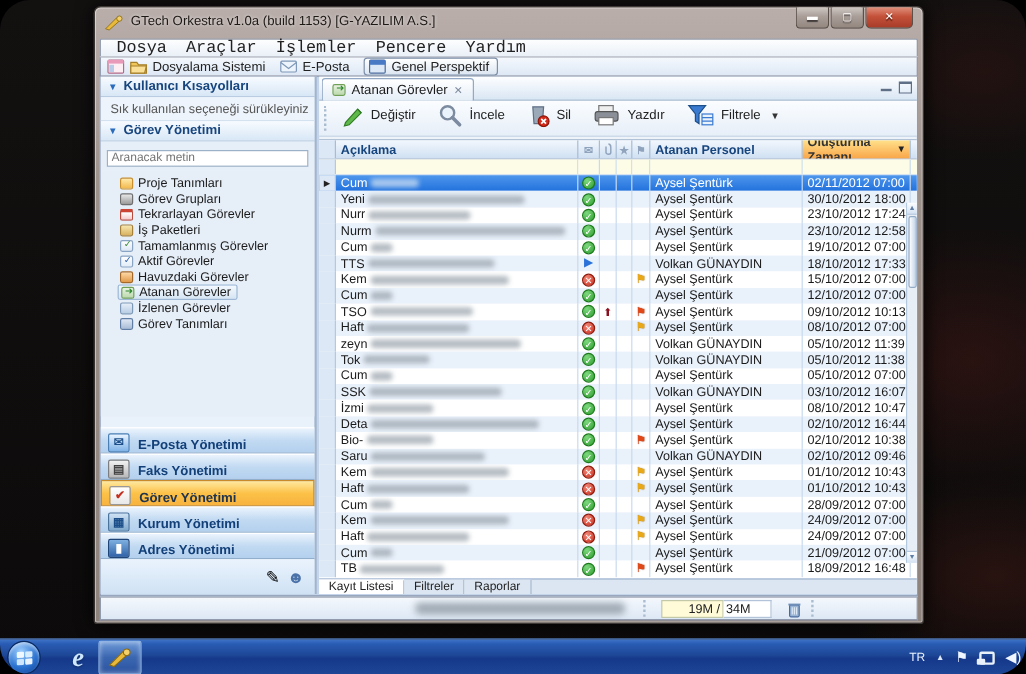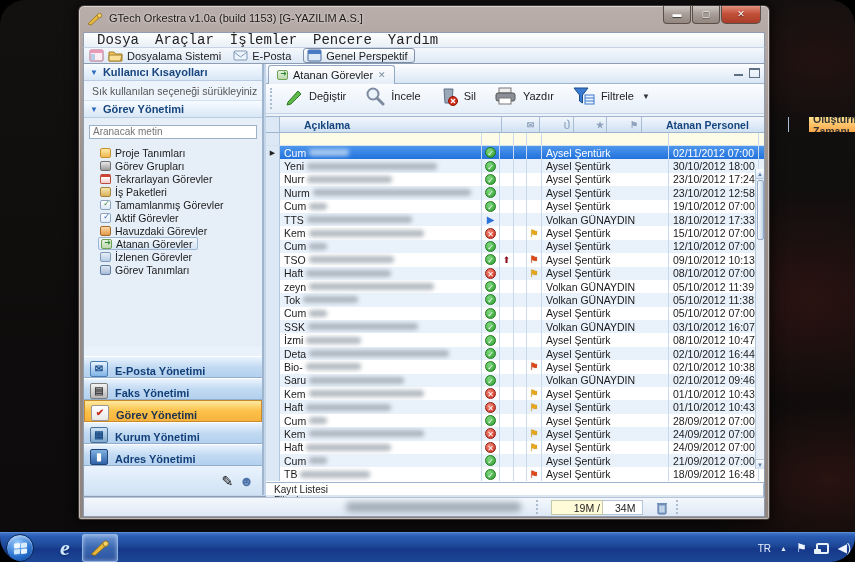--- a/index.html
+++ b/index.html
@@ -125,21 +125,21 @@
 
   .main-toolbar { height:30px; display:flex; align-items:flex-start; gap:10px; padding-left:14px; background:linear-gradient(#fbfdff,#e6eef8); border-bottom:1px solid #c5d4e6; position:relative; }
   .main-toolbar::before { content:""; position:absolute; left:4px; top:4px; bottom:4px; width:3px; border-left:2px dotted #aabccf; }
   .tbtn { display:flex; align-items:center; gap:5px; font-size:11px; color:#222; padding:2px 4px; }
   .tbtn svg { display:block; }
   .dd-arrow { font-size:8px; color:#333; margin-left:3px; }
 
   
   .grid { position:absolute; left:0; top:52px; right:0; bottom:13px; background:#fff; border-top:1px solid #9fb4cd; }
   .gcell { border-right:1px solid #c9daee; height:100%; flex:none; display:flex; align-items:center; overflow:hidden; }
-  .ghead { display:flex; height:16px; background:linear-gradient(#f2f7fd,#cfe0f2); border-bottom:1px solid #9fb4cd; font-size:10.5px; font-weight:bold; color:#17457e;gap:20px; }
+  .ghead { display:flex; height:16px; background:linear-gradient(#f2f7fd,#cfe0f2); border-bottom:1px solid #9fb4cd; font-size:10.5px; font-weight:bold; color:#17457e; }
   .ghead .gcell { border-right:1px solid #a8bcd4; }
   .ghead .hicon { justify-content:center; color:#8fa3bc; font-size:9px; }
   .gh-created { background:linear-gradient(#ffe08a,#f9a64a); color:#333; justify-content:space-between; padding:0 3px; }
   .sort-arrow { font-size:8px; color:#222; }
   .filter-row { display:flex; height:13px; background:#fdfce6; border-bottom:1px solid #d5e2f0; }
   .filter-row .gcell { background:#fdfce6; }
   .filter-row .c-ind { background:#dce8f5; }
 
   .rows {}
   .trow { display:flex; height:13.4px; font-size:10.5px; color:#1a1a1a; }
@@ -169,30 +169,30 @@
   .upmark.up::after { content:"⬆"; }
   .flagmark { font-size:10px; }
   .flagmark.yellow::after { content:"⚑"; color:#e8a818; text-shadow:0 0 1px #8a5f00; }
   .flagmark.red::after { content:"⚑"; color:#e04818; text-shadow:0 0 1px #7a2000; }
 
   .vscroll { position:absolute; right:0; top:52px; bottom:13px; width:9px; background:#e8eef6; border-left:1px solid #b4c8de; }
   .vs-arrow { height:10px; font-size:6px; color:#5f7da5; text-align:center; line-height:10px; background:linear-gradient(#fdfeff,#d4e2f2); border-bottom:1px solid #b4c8de; }
   .vs-arrow.bottom { position:absolute; bottom:0; width:100%; border-top:1px solid #b4c8de; border-bottom:none; }
   .vs-thumb { position:absolute; top:11px; left:1px; width:7px; height:60px; background:linear-gradient(90deg,#fdfeff,#c2d4e8); border:1px solid #93aac6; border-radius:2px; }
 
-  .bottom-tabs { position:absolute; left:0; bottom:0; right:0; height:13px; background:#dce6f2; border-top:1px solid #9fb4cd; display:flex; font-size:10px; color:#222;flex-direction:column; }
+  .bottom-tabs { position:absolute; left:0; bottom:0; right:0; height:13px; background:#dce6f2; border-top:1px solid #9fb4cd; display:flex; font-size:10px; color:#222; }
   .btab { padding:0 8px; display:flex; align-items:center; border-right:1px solid #aabccf; background:#dce6f2; }
   .btab.active { background:#fff; border-top:1px solid #fff; font-weight:normal; }
 
   
   .statusbar { position:absolute; left:4px; bottom:2px; right:4px; height:20px; background:linear-gradient(#f4f8fd,#dde8f5); border:1px solid #8e9cb4; border-top:1px solid #b4c4d8; display:flex; align-items:center; font-size:10.5px; color:#222; }
   .sb-blur { position:absolute; left:262px; width:175px; height:10px; border-radius:4px; background:#8f9aa5; filter:blur(3px); opacity:.8; }
   .sb-sep { position:absolute; height:14px; border-left:2px dotted #aabccf; }
   .mem-used { position:absolute; left:467px; width:52px; height:15px; background:#fffbd8; border:1px solid #c2c8a8; text-align:right; line-height:14px; padding-right:2px; }
-  .mem-total { position:absolute; left:519px; width:40px; height:15px; background:#fff; border:1px solid #b4c4d8; border-left:none; line-height:14px; padding-left:12px; }
+  .mem-total { position:absolute; left:519px; width:40px; height:15px; background:#fff; border:1px solid #b4c4d8; border-left:none; line-height:14px; padding-left:2px; }
   .trash-ico { position:absolute; left:572px; top:3px; }
 
   
   .taskbar { position:absolute; left:0; bottom:0; width:855px; height:30px;
     background:linear-gradient(#3e74c8 0%, #2a5cb4 12%, #1d4796 45%, #16388a 55%, #1d4796 100%);
     border-top:1px solid #5a8ad4; }
   .start-orb { position:absolute; left:6px; top:1px; width:28px; height:28px; border-radius:50%;
     background:radial-gradient(circle at 40% 32%, #9fd0ff, #2a72d0 55%, #0c3a8a);
     border:1px solid #0a2a60; box-shadow:inset 0 2px 3px rgba(255,255,255,.6); }
   .orb-flag { position:absolute; left:7px; top:8px; width:13px; height:11px; display:grid; grid-template-columns:1fr 1fr; gap:1px; transform:skewY(-4deg); }

